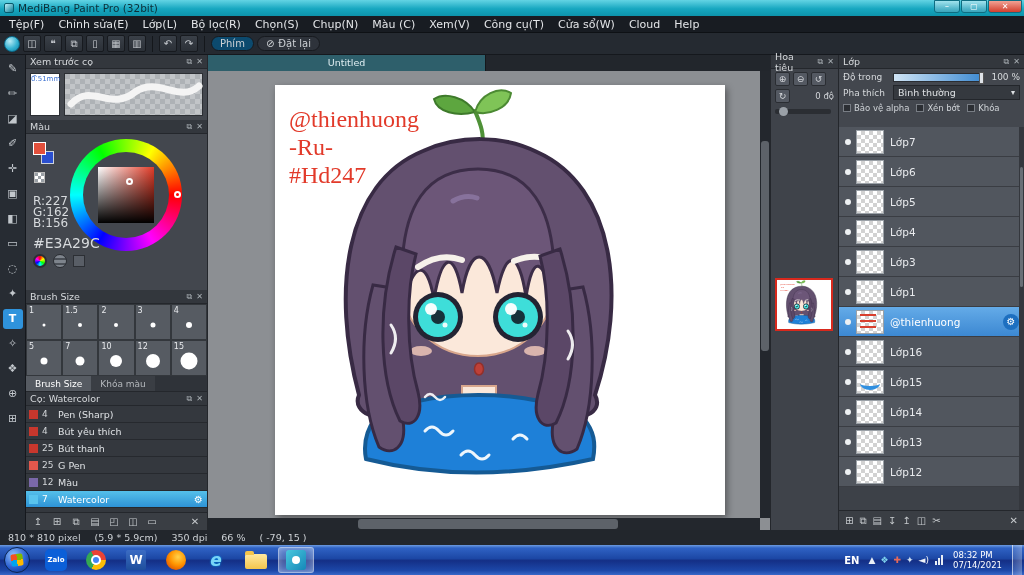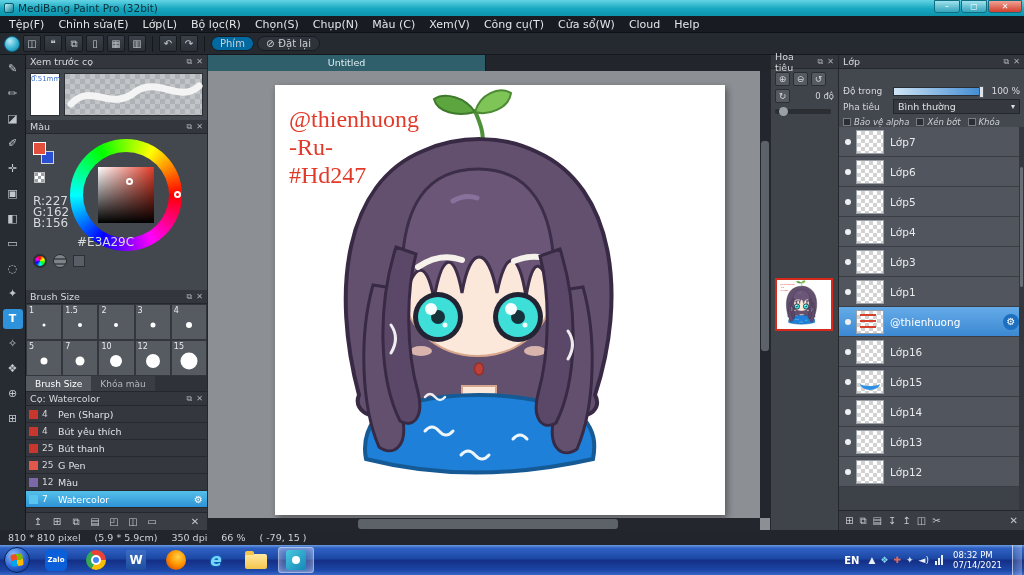--- a/index.html
+++ b/index.html
@@ -17,21 +17,21 @@
 
 .menubar{position:absolute;top:16px;left:0;right:0;height:17px;background:#181c22;display:flex;align-items:center;padding-left:2px;border-bottom:1px solid #0e1115;}
 .mi{padding:2px 7px;font-size:11px;color:#e3e5e8;line-height:17px;white-space:nowrap;}
 
 
 .toolbar{position:absolute;top:33px;left:0;right:0;height:22px;background:#252a31;border-bottom:1px solid #15181d;display:flex;align-items:center;gap:3px;padding:0 4px;}
 .logo{width:16px;height:16px;border-radius:50%;background:radial-gradient(circle at 35% 30%,#b8eaf5,#36b2d2 55%,#0f7fa2);border:1px solid #0b6c8c;}
 .tbtn{min-width:18px;height:17px;background:linear-gradient(#3a4048,#2b3037);border:1px solid #171a1f;border-radius:2px;color:#c7cbd0;font-size:10px;line-height:15px;text-align:center;padding:0 2px;}
 .tb-group{display:flex;gap:3px;}
 .vsep{width:1px;height:16px;background:#14171b;margin:0 3px;}
-.phim{font-size:10px;color:#cdd1d5;background:#0369a1;border:1px solid #171a1f;border-radius:8px;padding:1px 8px;}
+.phim{font-size:10px;color:#cdd1d5;background:#0c4a6e;border:1px solid #171a1f;border-radius:8px;padding:1px 8px;}
 .reset-btn{display:flex;gap:4px;align-items:center;font-size:10px;color:#cdd1d5;background:#2e333b;border:1px solid #171a1f;border-radius:8px;padding:1px 8px;}
 
 
 .toolstrip{position:absolute;top:55px;left:0;width:26px;height:475px;background:#272c33;border-right:1px solid #15181d;display:flex;flex-direction:column;align-items:center;padding-top:4px;gap:5px;}
 .tool{width:20px;height:20px;border-radius:3px;color:#c2c7cc;font-size:11px;line-height:20px;text-align:center;}
 .tool.selected{background:#2f93dc;color:#fff;font-weight:bold;}
 
 
 .leftcol{position:absolute;top:55px;left:26px;width:182px;height:475px;background:#43474e;border-right:1px solid #24272c;}
 .phead{height:14px;background:#33373d;display:flex;align-items:center;padding:0 4px;font-size:9.5px;color:#d6d9dc;border-bottom:1px solid #24272c;}
@@ -45,21 +45,21 @@
 .color-body{height:156px;position:relative;}
 .sw-fg{position:absolute;left:7px;top:8px;width:13px;height:13px;background:#e2503c;border:1px solid #fff;z-index:2;}
 .sw-bg{position:absolute;left:15px;top:17px;width:13px;height:13px;background:#2a4fd0;border:1px solid #cdd3da;}
 .sw-tr{position:absolute;left:8px;top:38px;width:11px;height:11px;border:1px solid #bbb;background:conic-gradient(#fff 0 25%,#9aa0a6 0 50%,#fff 0 75%,#9aa0a6 0);background-size:6px 6px;}
 .wheel{position:absolute;left:44px;top:5px;width:112px;height:112px;border-radius:50%;background:conic-gradient(from 90deg,#f00,#f0f,#00f,#0ff,#0f0,#ff0,#f00);}
 .wheel::after{content:"";position:absolute;inset:13px;border-radius:50%;background:#43474e;}
 .hsv{position:absolute;left:72px;top:33px;width:56px;height:56px;background:linear-gradient(to top,#000,rgba(0,0,0,0)),linear-gradient(to right,#fff,#e23c28);z-index:2;}
 .ring-ind{position:absolute;left:148px;top:57px;width:7px;height:7px;border:2px solid #fff;border-radius:50%;z-index:3;}
 .hsv-ind{position:absolute;left:100px;top:44px;width:7px;height:7px;border:2px solid #fff;border-radius:50%;z-index:3;}
 .rgb{position:absolute;left:7px;top:62px;font-size:12px;color:#d8dbde;line-height:11px;}
-.hex{position:absolute;left:7px;top:101px;font-size:12px;color:#d8dbde;margin-left:44px;}
+.hex{position:absolute;left:7px;top:101px;font-size:14px;color:#d8dbde;}
 .cico{position:absolute;top:120px;left:7px;display:flex;gap:6px;align-items:center;}
 .ci1{width:14px;height:14px;border-radius:50%;background:conic-gradient(#f00,#ff0,#0f0,#0ff,#00f,#f0f,#f00);border:2px solid #2c2f34;}
 .ci2{width:14px;height:14px;border-radius:50%;background:repeating-linear-gradient(180deg,#7e848c 0 3px,#4a4f56 3px 5px);border:1px solid #2c2f34;}
 .ci3{width:12px;height:12px;background:#595e66;border:1px solid #2c2f34;}
 .bs-grid{display:grid;grid-template-columns:repeat(5,1fr);height:72px;}
 .bs-cell{background:#565b62;border:1px solid #33373c;position:relative;}
 .bs-num{position:absolute;top:1px;left:2px;font-size:8px;color:#e8eaed;}
 .bs-dot{position:absolute;left:50%;top:58%;transform:translate(-50%,-50%);background:#fff;border-radius:50%;display:block;}
 .bs-tabs{height:16px;display:flex;background:#2f3339;border-bottom:1px solid #24272c;}
 .tab-a{padding:0 9px;line-height:16px;font-size:9px;background:#565b62;color:#fff;}
@@ -93,29 +93,29 @@
 .nav-panel{position:absolute;left:770px;top:55px;width:68px;height:475px;background:#3f434a;border-left:1px solid #24272c;}
 .nav-ctrl{padding:3px 4px;display:flex;flex-wrap:wrap;gap:3px;align-items:center;}
 .nbtn{width:15px;height:14px;background:#545962;border:1px solid #2a2d32;border-radius:2px;font-size:9px;line-height:12px;text-align:center;color:#d2d5d9;}
 .ndeg{font-size:8.5px;color:#d2d5d9;margin-left:auto;}
 .nslider{width:56px;height:5px;background:#2b2e33;border-radius:2px;position:relative;margin:3px 0;}
 .nslider i{position:absolute;left:4px;top:-2px;width:9px;height:9px;background:#9aa0a7;border-radius:50%;}
 .nav-thumb{position:absolute;left:4px;top:223px;width:58px;height:53px;border:2px solid #d8291d;background:#fff;overflow:hidden;}
 
 
 .layers-panel{position:absolute;left:838px;top:55px;width:186px;height:475px;background:#43474e;border-left:1px solid #24272c;}
-.lctrl{padding:17px 4px 2px;height:60px;}
+.lctrl{padding:3px 4px 2px;height:60px;}
 .lrowc{display:flex;align-items:center;margin-bottom:3px;gap:4px;}
 .lbl{font-size:9px;color:#d6d9dc;width:46px;}
 .slider{flex:1;height:9px;background:linear-gradient(90deg,#cfe4f5,#3d8ad2);border:1px solid #2a2d32;position:relative;}
 .slider i{position:absolute;right:-1px;top:-2px;width:5px;height:12px;background:#dfe3e8;border:1px solid #555;}
 .val{font-size:9px;color:#d6d9dc;width:32px;text-align:right;}
 .dd{flex:1;height:15px;background:#35393f;border:1px solid #23262b;display:flex;align-items:center;padding:0 4px;font-size:9.5px;color:#dde0e3;}
 .dd .caret{margin-left:auto;font-size:8px;}
-.checks{gap:7px;margin-bottom:2px;font-style:italic;}
+.checks{gap:7px;margin-bottom:2px;}
 .chk{display:flex;align-items:center;gap:3px;font-size:8.5px;color:#cfd3d7;white-space:nowrap;}
 .chk .box{width:8px;height:8px;background:#2b2e33;border:1px solid #787d84;display:block;}
 .llist{position:absolute;top:72px;left:0;right:0;bottom:20px;overflow:hidden;background:#3d4148;}
 .lrow-item{display:flex;align-items:center;height:30px;background:#51565e;border-bottom:1px solid #3a3d43;padding-left:3px;}
 .eye{width:12px;display:flex;justify-content:center;}
 .eye::after{content:"";width:6px;height:6px;border-radius:50%;background:#eef1f3;}
 .lthumb{width:28px;height:24px;border:1px solid #9ba1a7;margin-left:2px;position:relative;background:#fff;background-image:conic-gradient(#d2d2d2 0 25%,#fff 0 50%,#d2d2d2 0 75%,#fff 0);background-size:8px 8px;}
 .mark{position:absolute;inset:3px;display:block;}
 .red-text .mark{background:repeating-linear-gradient(180deg,#d8402e 0 2px,transparent 2px 6px);width:60%;}
 .blue-stroke .mark{border-bottom:4px solid #2f8fe0;border-radius:0 0 50% 50%;top:6px;}
@@ -489,21 +489,21 @@
     </div>
     <div class="lctrl">
       <div class="lrowc">
         <span class="lbl">Độ trong</span>
         <span class="slider">
             <i></i>
           </span>
         <span class="val">100 %</span>
       </div>
       <div class="lrowc">
-        <span class="lbl">Pha tiêu</span>
+        <span class="lbl">Pha thích</span>
         <span class="dd">
           <span>Bình thường</span>
           <span class="caret">▾</span>
         </span>
       </div>
       <div class="lrowc checks">
         <span class="chk">
             <i class="box"></i>
             <span>Bảo vệ alpha</span>
           </span>

